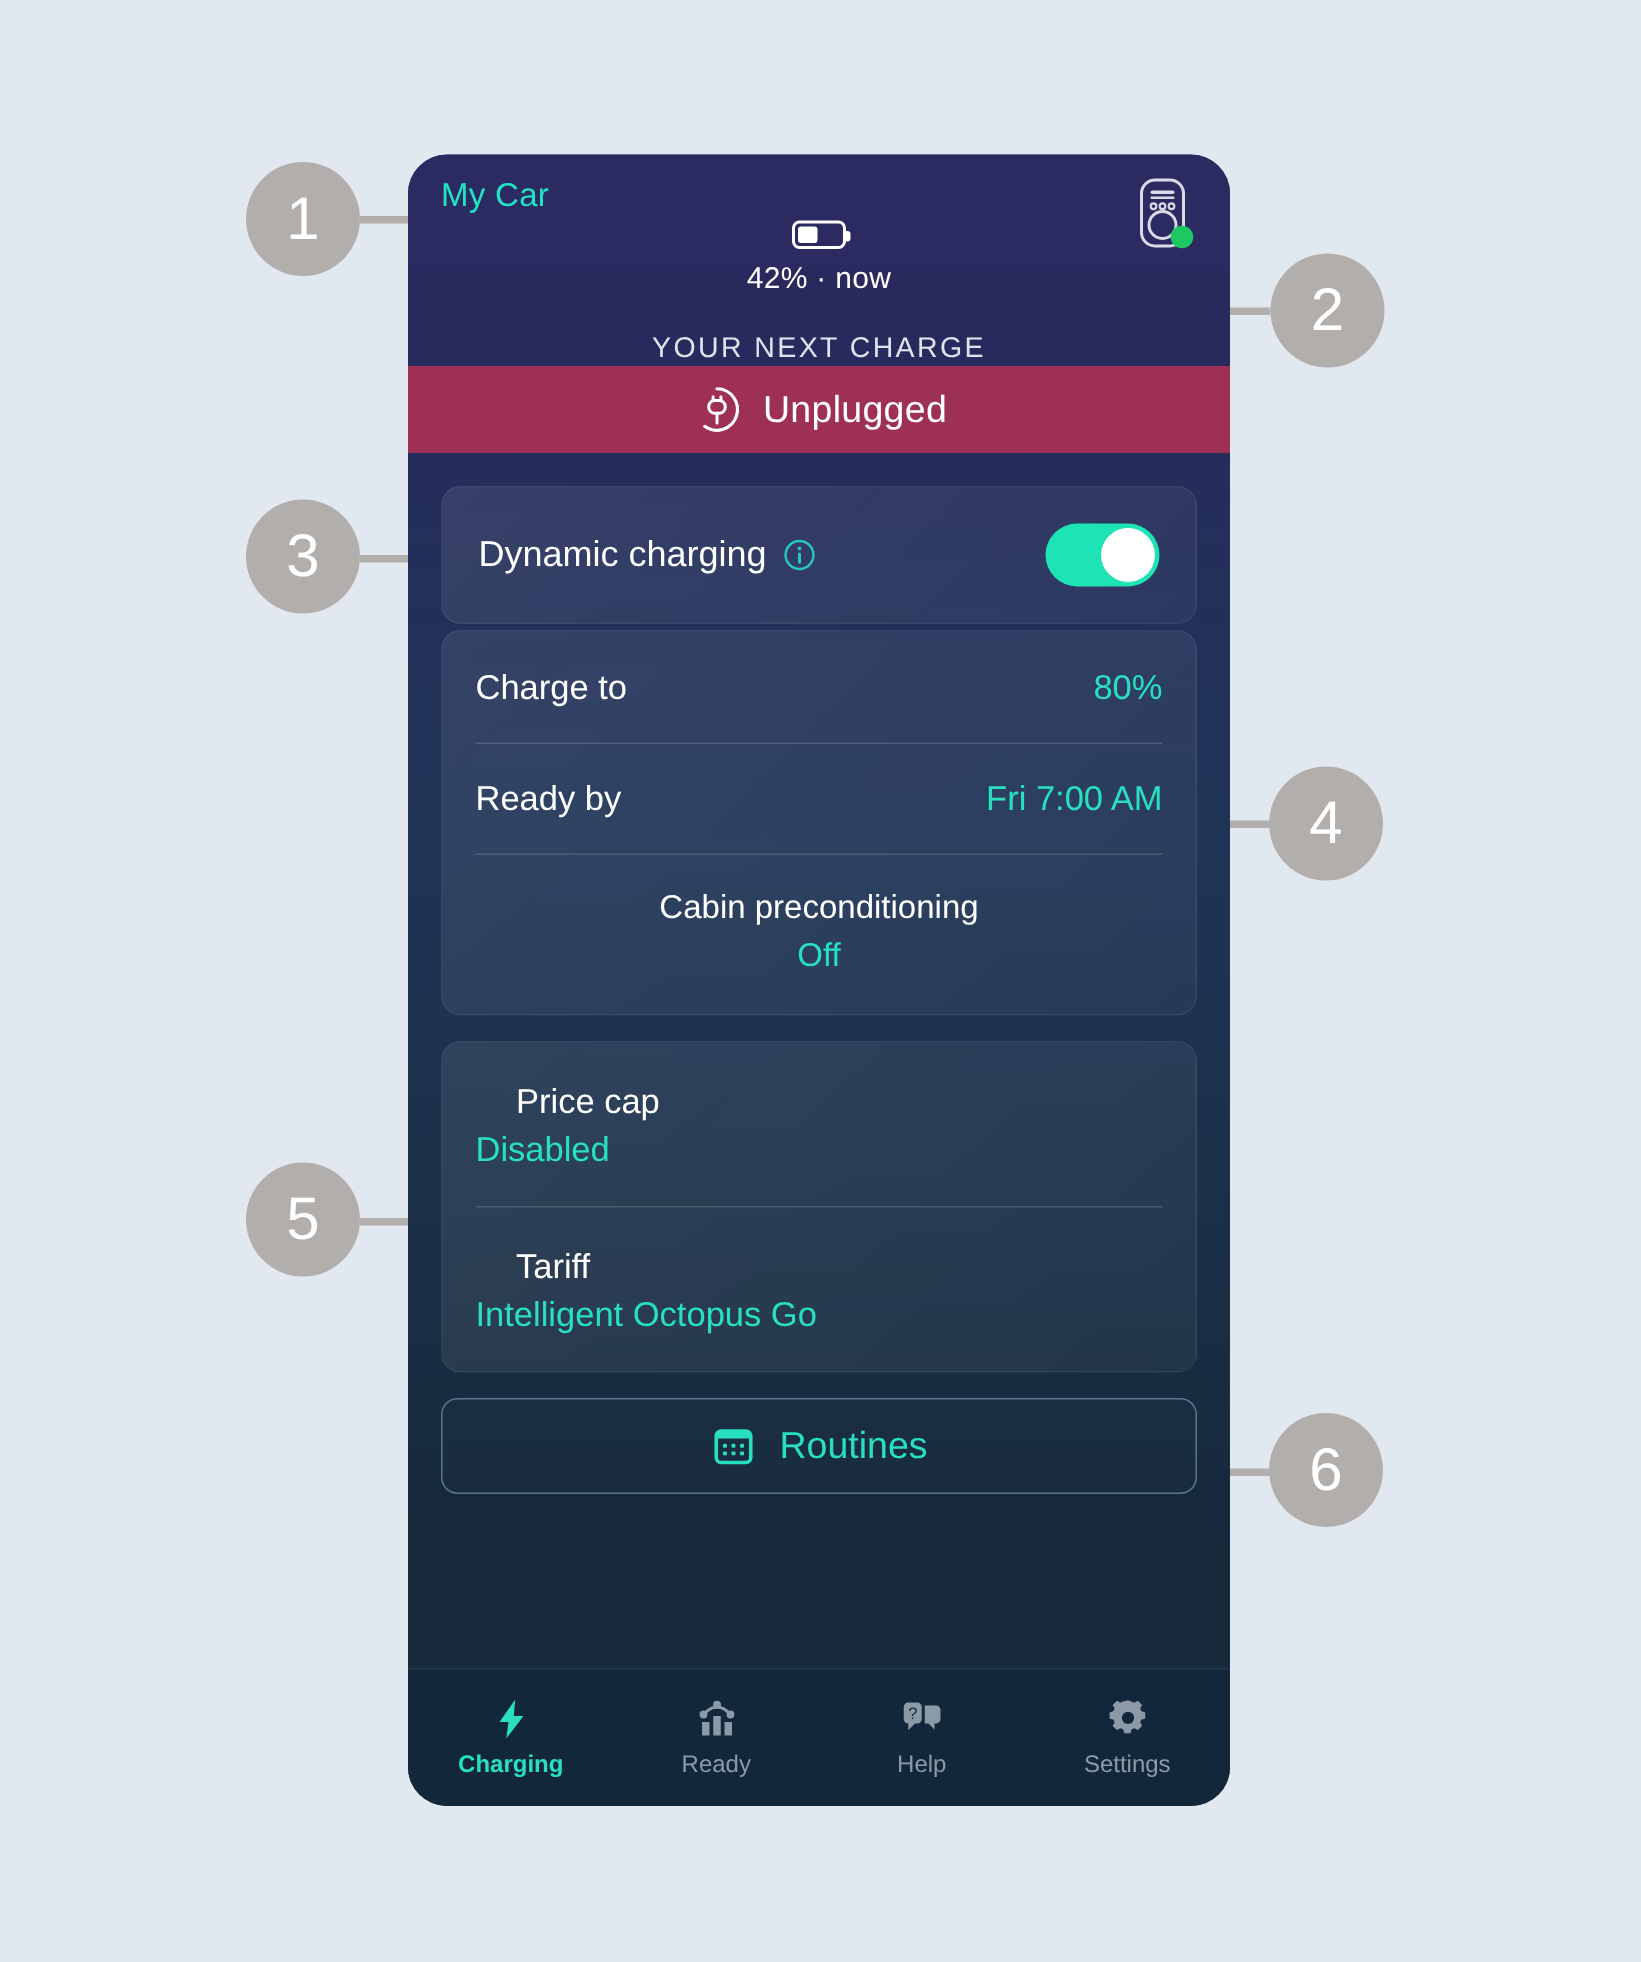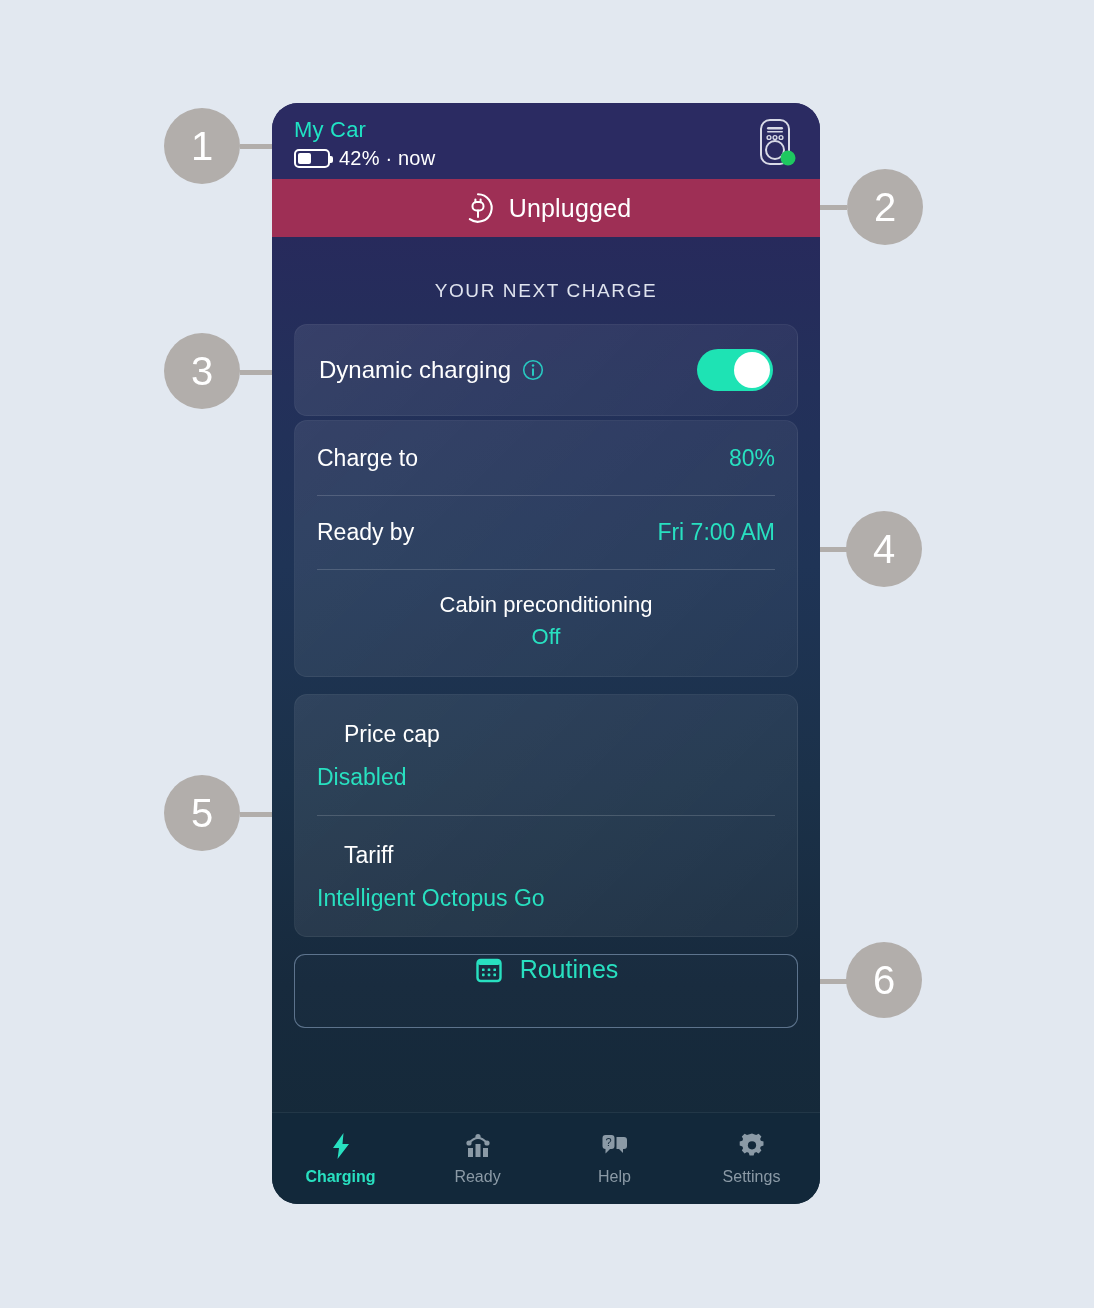--- a/index.html
+++ b/index.html
@@ -43,20 +43,21 @@
     color: #20e3c4;
     font-size: 22px;
     letter-spacing: .2px;
     line-height: 26px;
   }
   #status-line {
     display: flex;
     align-items: center;
     gap: 9px;
     margin-top: 4px;
+    flex-direction: column;
   }
   .batt {
     position: relative;
     width: 36px;
     height: 19px;
     border: 2px solid #ffffff;
     border-radius: 5px;
     display: inline-block;
   }
   .batt::after {
@@ -176,29 +177,30 @@
   }
   #precondition-label { color: #ffffff; font-size: 22px; }
   #precondition-value { color: #28e0c0; font-size: 22px; margin-top: 6px; }
 
   #tariff-card { margin-top: 17px; padding: 0 22px; }
   .stack {
     padding: 26px 0 24px 0;
   }
   .stack + .stack { border-top: 1px solid rgba(255,255,255,.16); }
   .stack-label { color: #ffffff; font-size: 23px; margin-left: 27px; }
-  .stack-value { color: #28e0c0; font-size: 23px; margin-top: 16px; }
+  .stack-value { color: #28e0c0; font-size: 23px; margin-top: 5px; }
 
   
   #routines-btn {
     margin: 17px 22px 0 22px;
-    height: 74px;
+    height: 64px;
     border: 1px solid rgba(150,175,205,.55);
     border-radius: 11px;
     display: flex;
+    align-items: center;
     justify-content: center;
     gap: 16px;
     background: rgba(255,255,255,.012);
   }
   #routines-label { color: #28e0c0; font-size: 25px; }
 
   
   #nav {
     position: absolute;
     left: 0; right: 0; bottom: 0;
@@ -289,32 +291,32 @@
         <rect x="11" y="14" width="16" height="1.6" rx=".8" fill="#d8dae6"></rect>
         <circle cx="13" cy="20.5" r="1.9" fill="none" stroke="#d8dae6" stroke-width="1.4"></circle>
         <circle cx="19" cy="20.5" r="1.9" fill="none" stroke="#d8dae6" stroke-width="1.4"></circle>
         <circle cx="25" cy="20.5" r="1.9" fill="none" stroke="#d8dae6" stroke-width="1.4"></circle>
         <circle cx="19" cy="33" r="9" fill="none" stroke="#d8dae6" stroke-width="2"></circle>
         <circle cx="32" cy="41" r="7.5" fill="#1ec860"></circle>
       </svg>
     </div>
   </div>
 
+  <div id="section-title">YOUR NEXT CHARGE</div>
+
   <div id="banner">
     <svg width="34" height="34" viewBox="0 0 34 34">
       <path d="M17 3.2 A13.8 13.8 0 1 1 8.8 28.2" fill="none" stroke="#fff" stroke-width="2.1" stroke-linecap="round"></path>
       <rect x="11.5" y="11" width="11" height="8.5" rx="4" fill="none" stroke="#fff" stroke-width="2"></rect>
       <line x1="14.4" y1="8.5" x2="14.4" y2="11.2" stroke="#fff" stroke-width="2" stroke-linecap="round"></line>
       <line x1="19.6" y1="8.5" x2="19.6" y2="11.2" stroke="#fff" stroke-width="2" stroke-linecap="round"></line>
       <line x1="17" y1="19.5" x2="17" y2="26" stroke="#fff" stroke-width="2" stroke-linecap="round"></line>
     </svg>
     <span id="banner-label">Unplugged</span>
   </div>
-
-  <div id="section-title">YOUR NEXT CHARGE</div>
 
   <div class="card" id="dynamic-card">
     <span id="dynamic-label">Dynamic charging</span>
     <svg id="info-icon" viewBox="0 0 22 22">
       <circle cx="11" cy="11" r="9.3" fill="none" stroke="#28c8c0" stroke-width="1.6"></circle>
       <circle cx="11" cy="6.6" r="1.25" fill="#28c8c0"></circle>
       <rect x="10" y="9.3" width="2" height="7.6" rx="1" fill="#28c8c0"></rect>
     </svg>
     <div class="toggle">
         <span class="knob"></span>

